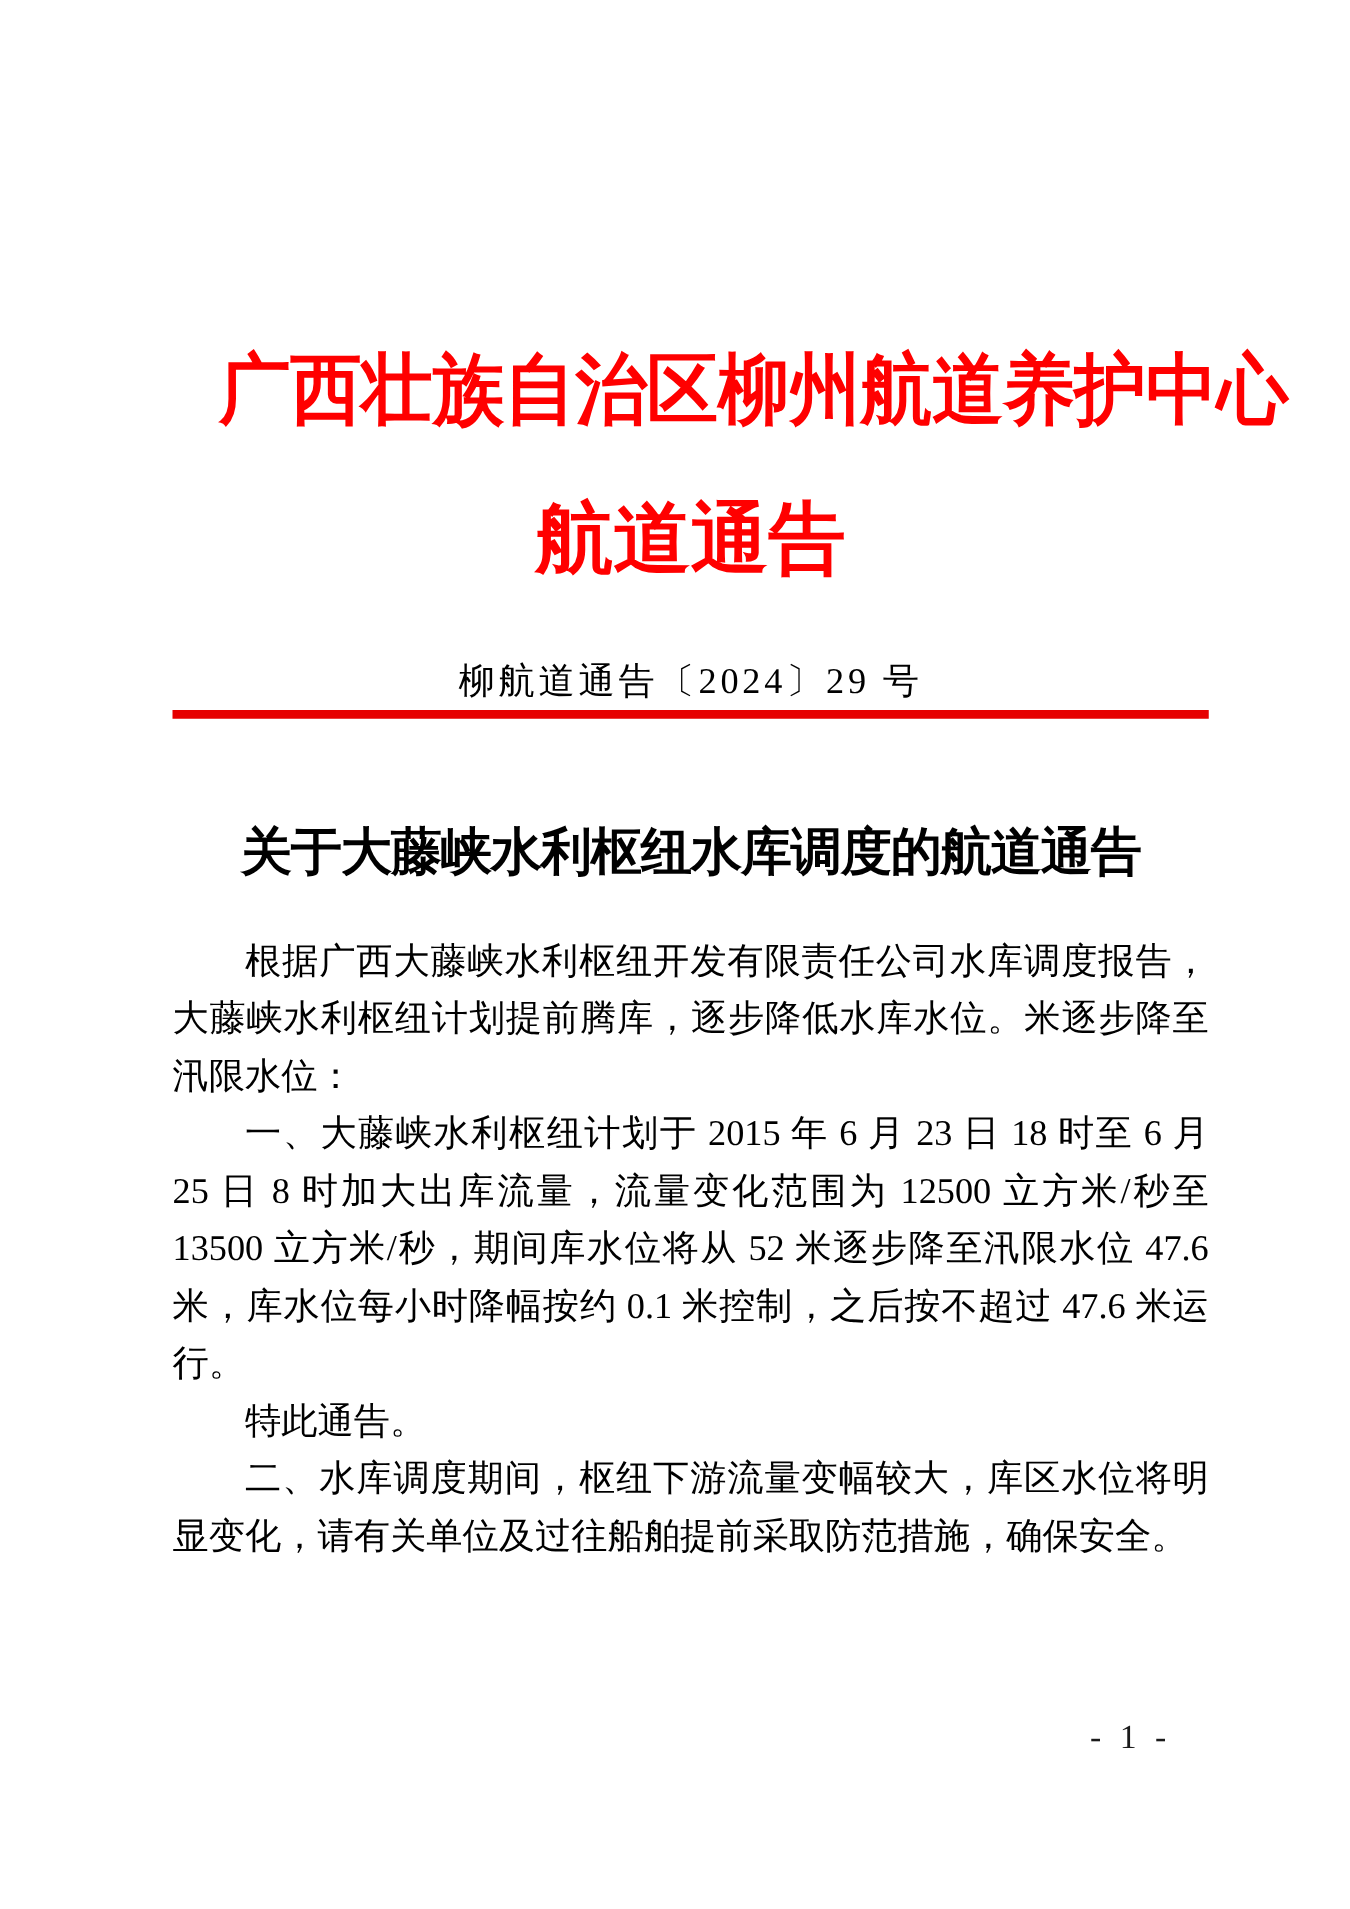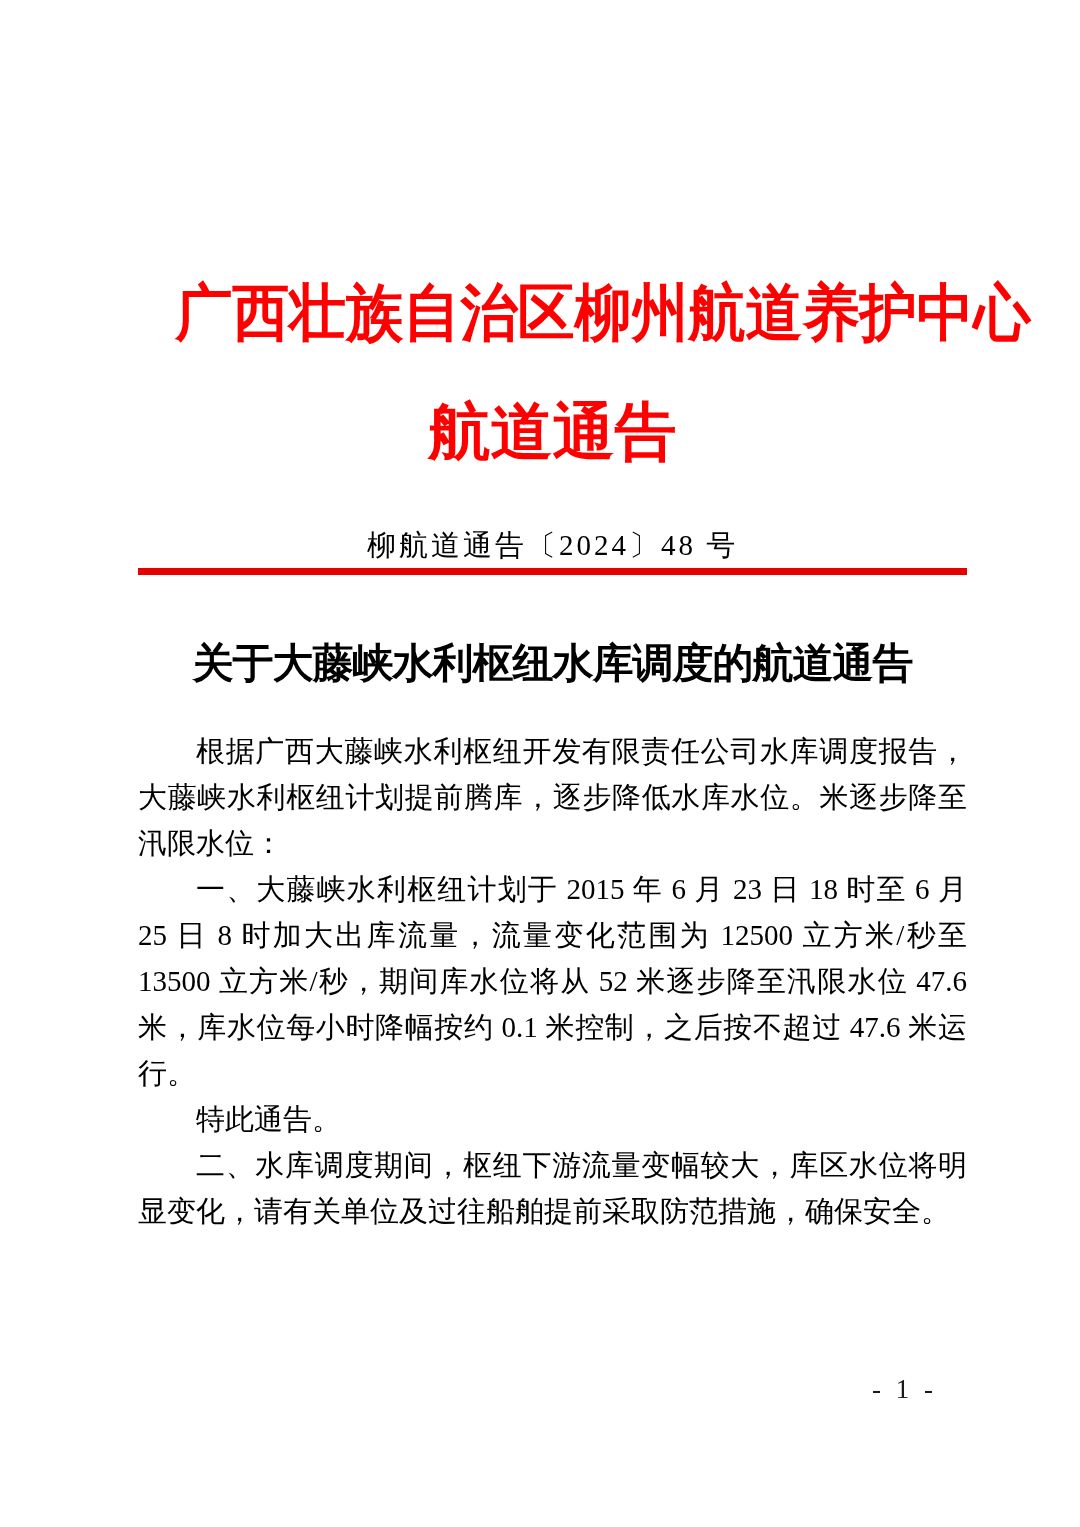--- a/index.html
+++ b/index.html
@@ -45,21 +45,21 @@
     letter-spacing: 3px;
     color: #000000;
   }
   .red-rule {
     margin-top: 8px;
     height: 7px;
     background: #e60000;
     border: none;
   }
   .subject-title {
-    margin-top: 66px;
+    margin-top: 84px;
     text-align: center;
     font-family: Liberation Serif, serif;
     font-weight: bold;
     font-size: 41px;
     line-height: 1.1;
     letter-spacing: -1px;
     color: #000000;
     white-space: nowrap;
   }
   .body-text {
@@ -84,21 +84,21 @@
 </head>
 <body>
 
 <div class="page">
 
   <header>
     <h1 class="org-title">
       <span class="squeeze">广西壮族自治区柳州航道养护中心</span>
     </h1>
     <div class="org-subtitle">航道通告</div>
-    <div class="doc-number">柳航道通告〔2024〕48 号</div>
+    <div class="doc-number">柳航道通告〔2024〕29 号</div>
     <hr class="red-rule">
   </header>
 
   <h2 class="subject-title">关于大藤峡水利枢纽水库调度的航道通告</h2>
 
   <main class="body-text">
     <p class="indented">根据广西大藤峡水利枢纽开发有限责任公司水库调度报告，大藤峡水利枢纽计划提前腾库，逐步降低水库水位。米逐步降至汛限水位：</p>
     <p class="indented">一、大藤峡水利枢纽计划于 2015 年 6 月 23 日 18 时至 6 月 25 日 8 时加大出库流量，流量变化范围为 12500 立方米/秒至 13500 立方米/秒，期间库水位将从 52 米逐步降至汛限水位 47.6 米，库水位每小时降幅按约 0.1 米控制，之后按不超过 47.6 米运行。</p>
     <p class="indented">特此通告。</p>
     <p class="indented">二、水库调度期间，枢纽下游流量变幅较大，库区水位将明显变化，请有关单位及过往船舶提前采取防范措施，确保安全。</p>

